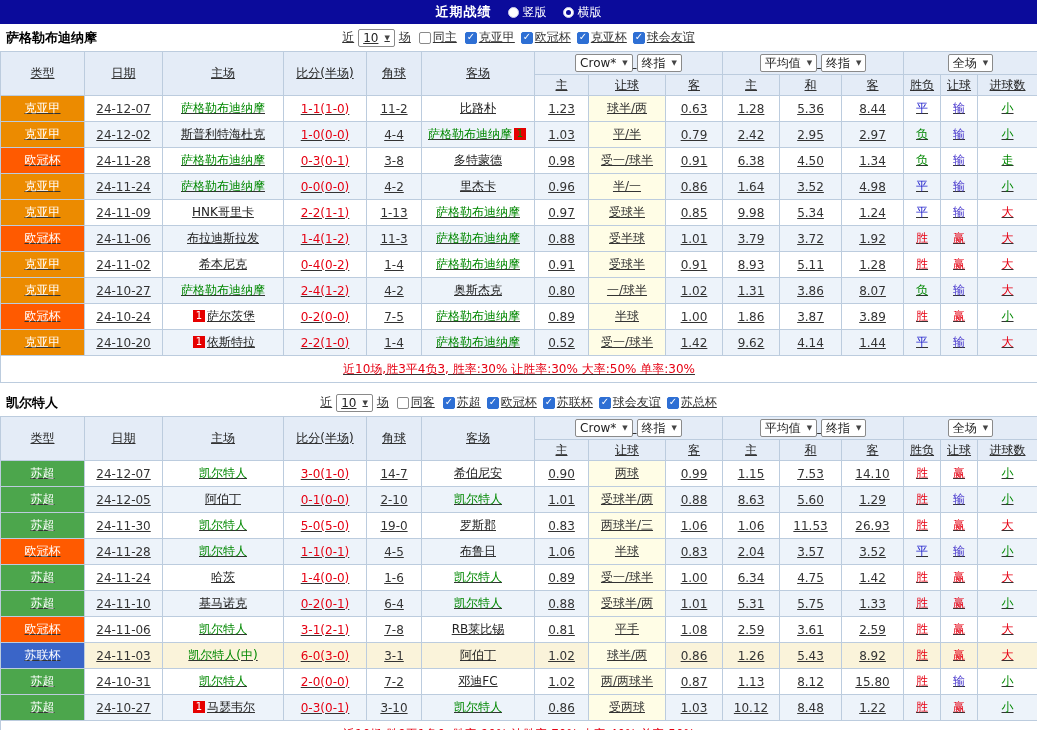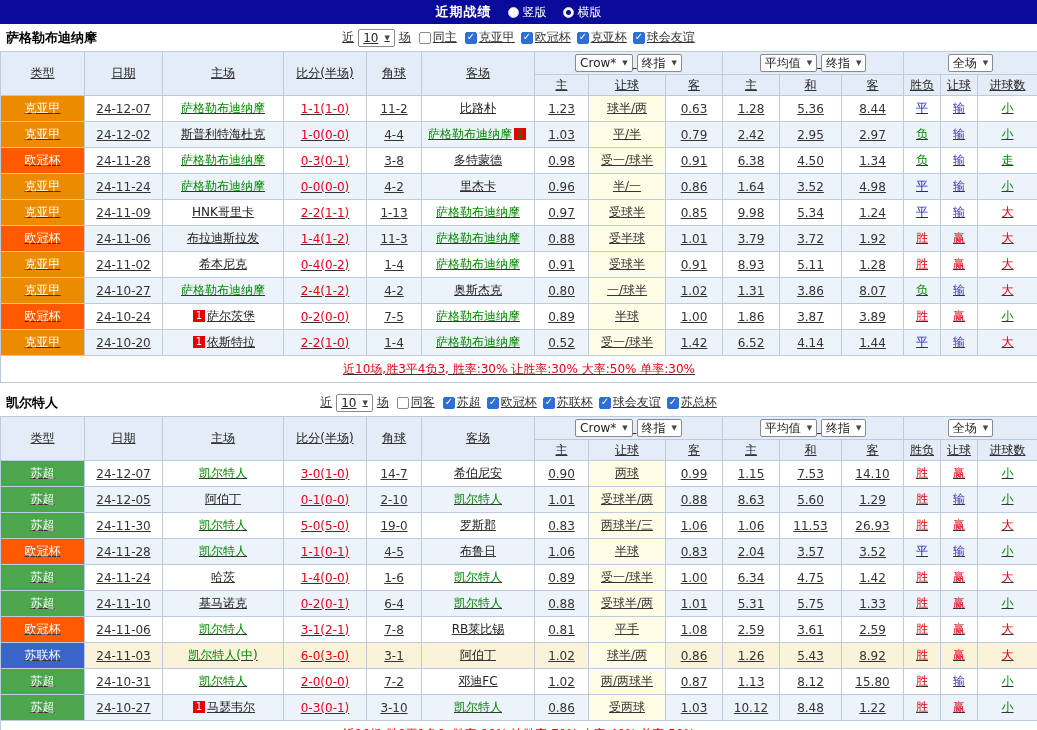--- a/index.html
+++ b/index.html
@@ -314,21 +314,21 @@
         <tr>
           <td class="type" style="background:#EC8B00">克亚甲</td>
           <td class="date">24-10-20</td>
           <td class="team"><span class="card">1</span><span>依斯特拉</span></td>
           <td class="score">2-2(1-0)</td>
           <td class="corners">1-4</td>
           <td class="team focus"><span>萨格勒布迪纳摩</span></td>
           <td class="odds">0.52</td>
           <td class="odds hcp">受一/球半</td>
           <td class="odds">1.42</td>
-          <td class="odds">6.52</td>
+          <td class="odds">9.62</td>
           <td class="odds">4.14</td>
           <td class="odds">1.44</td>
           <td class="res" style="color:#2222CC">平</td>
           <td class="res" style="color:#4433CC">输</td>
           <td class="res" style="color:#E60012">大</td>
         </tr>
       </tbody>
     <tfoot>
       <tr>
         <td colspan="15">近10场,胜3平4负3, 胜率:30% 让胜率:30% 大率:50% 单率:30%</td>

